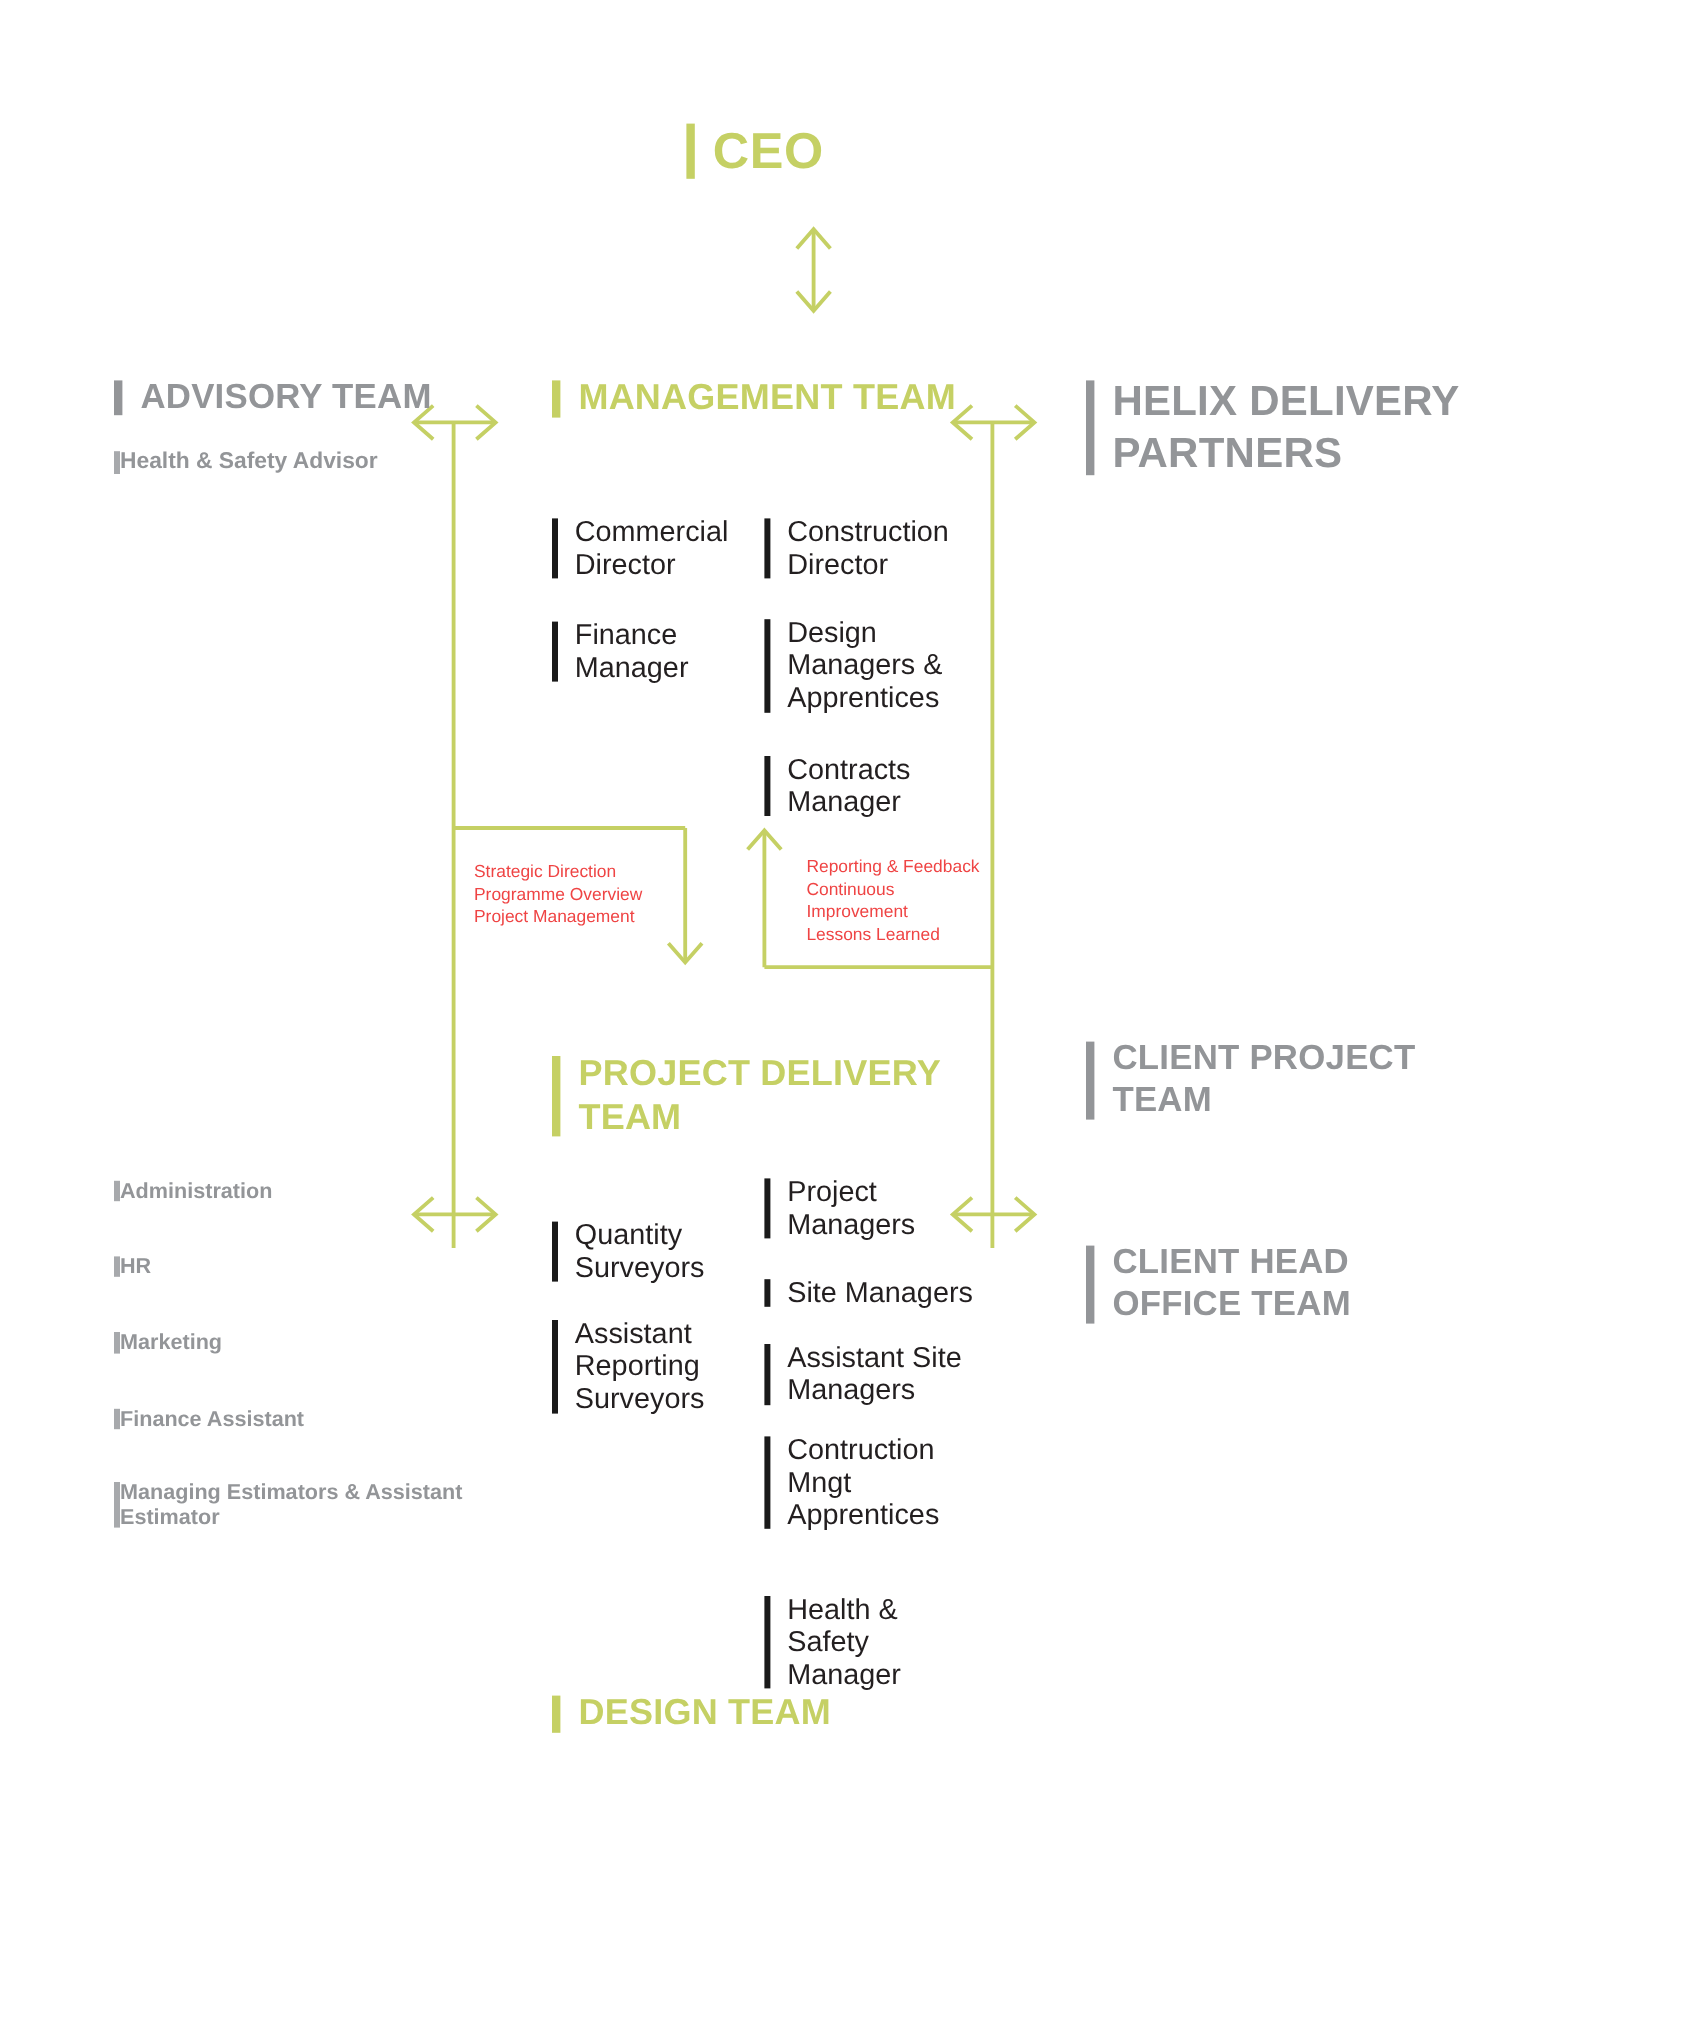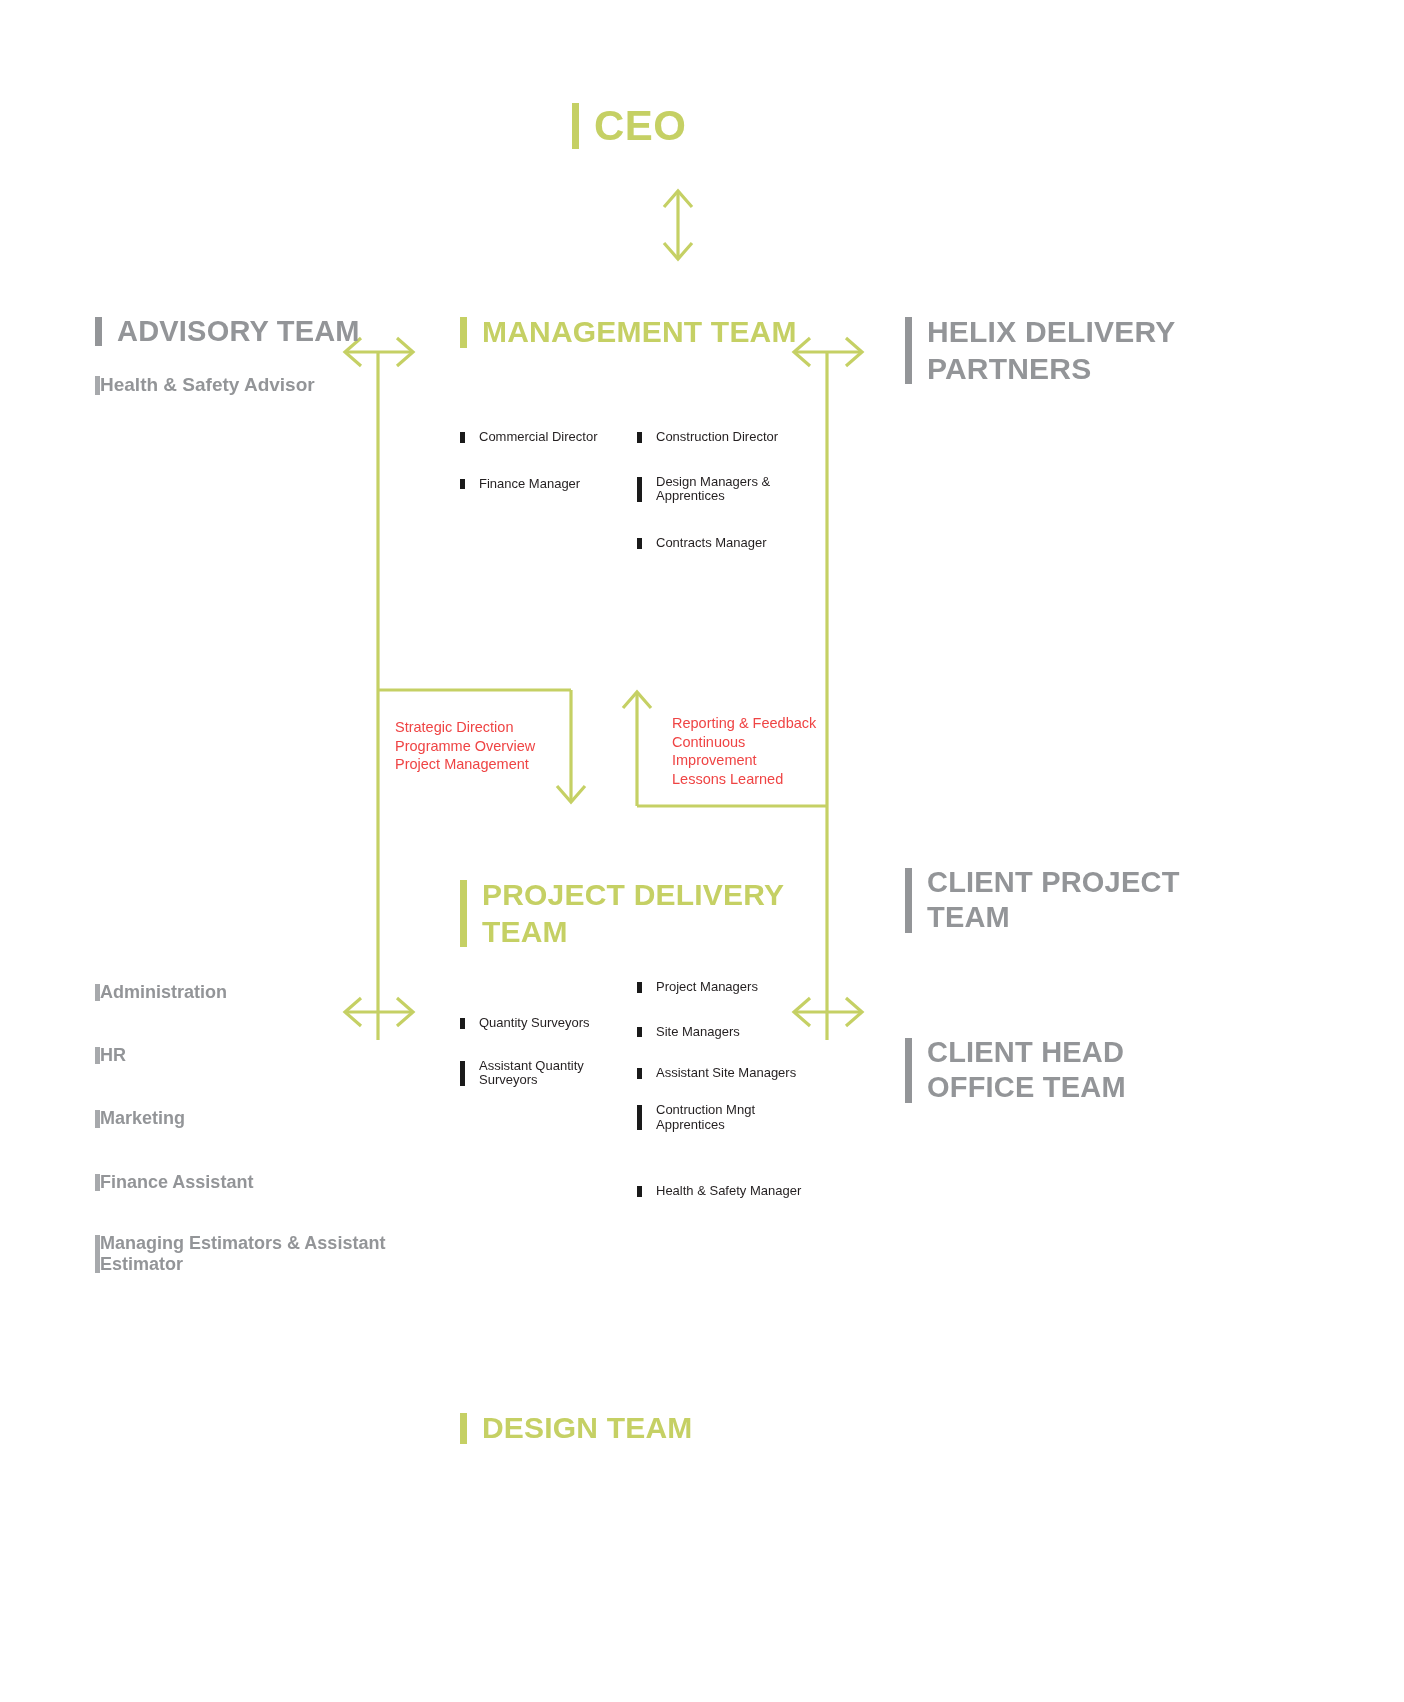--- a/index.html
+++ b/index.html
@@ -44,21 +44,21 @@
     text-transform:uppercase;letter-spacing:.5px;
   }
   .ceo-heading::before{
     content:"";position:absolute;left:0;top:0px;bottom:0px;width:7px;background:#c5d064;
   }
 
   
   .role{
     position:relative;
     padding-left:19px;
-    font-size:13px;
+    font-size:24px;
     line-height:1.13;
     color:#231f20;
     margin-bottom:20px;
   }
   .role::before{
     content:"";position:absolute;left:0;top:2px;bottom:2px;width:5px;background:#1a1a1a;
   }
 
   .subrole{
     position:relative;
@@ -145,21 +145,21 @@
     <div class="role">Finance Manager</div>
   </div>
 
   <div class="col" style="left:637px;top:430px;width:175px;">
     <div class="role" style="margin-bottom:30px;">Construction Director</div>
     <div class="role" style="margin-bottom:32px;">Design Managers &amp; Apprentices</div>
     <div class="role">Contracts Manager</div>
   </div>
 
   <div class="block" style="left:905px;top:314px;width:330px;">
-    <div class="heading gray" style="font-size:30px;">HELIX DELIVERY PARTNERS</div>
+    <div class="heading gray" style="font-size:35px;">HELIX DELIVERY PARTNERS</div>
   </div>
 
   <div class="note" style="left:395px;top:718px;width:180px;">
     <div>Strategic Direction</div>
     <div>Programme Overview</div>
     <div>Project Management</div>
   </div>
 
   <div class="note" style="left:672px;top:714px;width:175px;">
     <div>Reporting &amp; Feedback</div>
@@ -176,21 +176,21 @@
     <div class="subrole" style="margin-bottom:40px;">Finance Assistant</div>
     <div class="subrole">Managing Estimators &amp; Assistant Estimator</div>
   </div>
 
   <div class="block" style="left:460px;top:865px;width:400px;margin-top:12px;">
     <div class="heading green">PROJECT DELIVERY TEAM</div>
   </div>
 
   <div class="col" style="left:460px;top:1016px;width:175px;">
     <div class="role" style="margin-bottom:28px;">Quantity Surveyors</div>
-    <div class="role">Assistant Quantity Surveyors</div>
+    <div class="role">Assistant Reporting Surveyors</div>
   </div>
 
   <div class="col" style="left:637px;top:980px;width:180px;">
     <div class="role" style="margin-bottom:30px;">Project Managers</div>
     <div class="role" style="margin-bottom:27px;">Site Managers</div>
     <div class="role" style="margin-bottom:22px;">Assistant Site Managers</div>
     <div class="role" style="margin-bottom:52px;">Contruction Mngt Apprentices</div>
     <div class="role">Health &amp; Safety Manager</div>
   </div>
 

